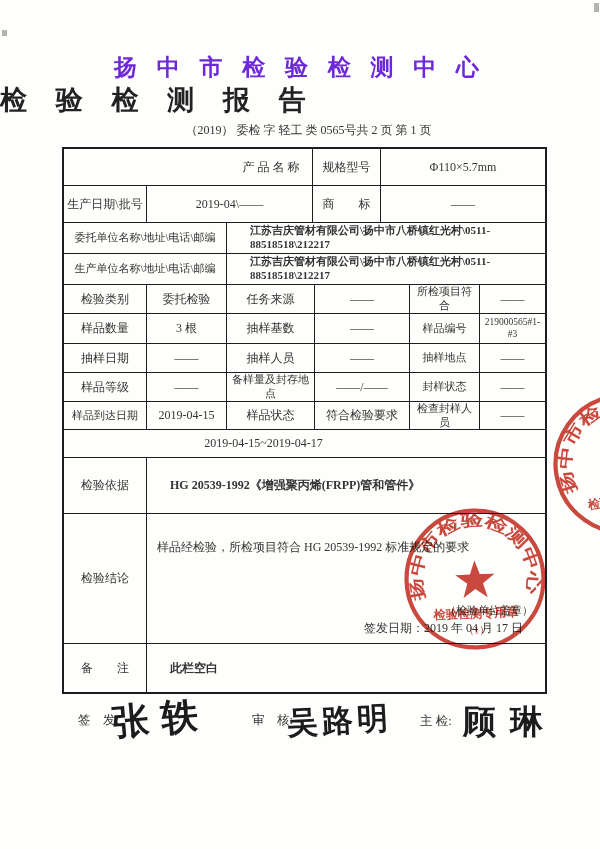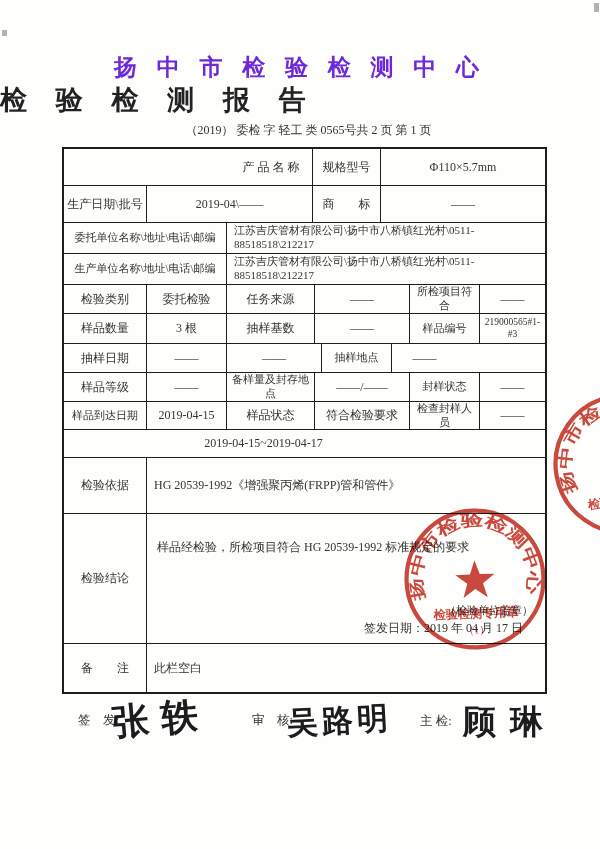--- a/index.html
+++ b/index.html
@@ -18,21 +18,21 @@
     justify-content:center;font-size:12px;color:#333;}
   
   .tbl{position:absolute;left:62px;top:147px;width:481px;
     border:2px solid #1d1d1d;background:transparent;}
   .tr{display:flex;border-top:1px solid #1d1d1d;}
   .tr:first-child{border-top:none;justify-content:flex-end;}
   .td{flex:none;border-left:1px solid #1d1d1d;display:flex;align-items:center;
     justify-content:center;text-align:center;font-size:12px;padding:1px 3px;
     box-sizing:border-box;white-space:pre-wrap;line-height:1.25;color:#333;}
   .td:first-child{border-left:none;}
-  .td.left{justify-content:flex-start;text-align:left;padding-left:7px;}
+  .td.left{justify-content:flex-start;text-align:left;padding-left:23px;font-weight:bold;}
   .td.small{font-size:11px;}
   .lbl{color:#333;}
   
   .h36{height:36px}.h30{height:30px}.h28{height:28px}.h29{height:29px}
   .h27{height:27px}.h55{height:55px}.h129{height:129px}.h48{height:48px}
   
   .wA1{width:82px}.wA2{width:166px}.wA3{width:68px}.wA4{width:165px}
   .wB1{width:162px}.wB2{width:319px}
   .wC1{width:82px}.wC2{width:80px}.wC3{width:88px}.wC4{width:95px}.wC5{width:70px}.wC6{width:66px}
   .wD1{width:82px}.wD2{width:399px}
@@ -111,20 +111,21 @@
       <div class="td wC2">3 根</div>
       <div class="td wC3 lbl">抽样基数</div>
       <div class="td wC4">——</div>
       <div class="td wC5 small lbl">样品编号</div>
       <div class="td wC6 small" style="font-size:9.5px">219000565#1-#3</div>
     </div>
 
     <div class="tr h28">
       <div class="td wC1 lbl">抽样日期</div>
       <div class="td wC2">——</div>
+      <div class="td wC3 lbl">抽样人员</div>
       <div class="td wC4">——</div>
       <div class="td wC5 small lbl">抽样地点</div>
       <div class="td wC6">——</div>
     </div>
 
     <div class="tr h28">
       <div class="td wC1 lbl">样品等级</div>
       <div class="td wC2">——</div>
       <div class="td wC3 small lbl">备样量及封存地点</div>
       <div class="td wC4">——/——</div>

